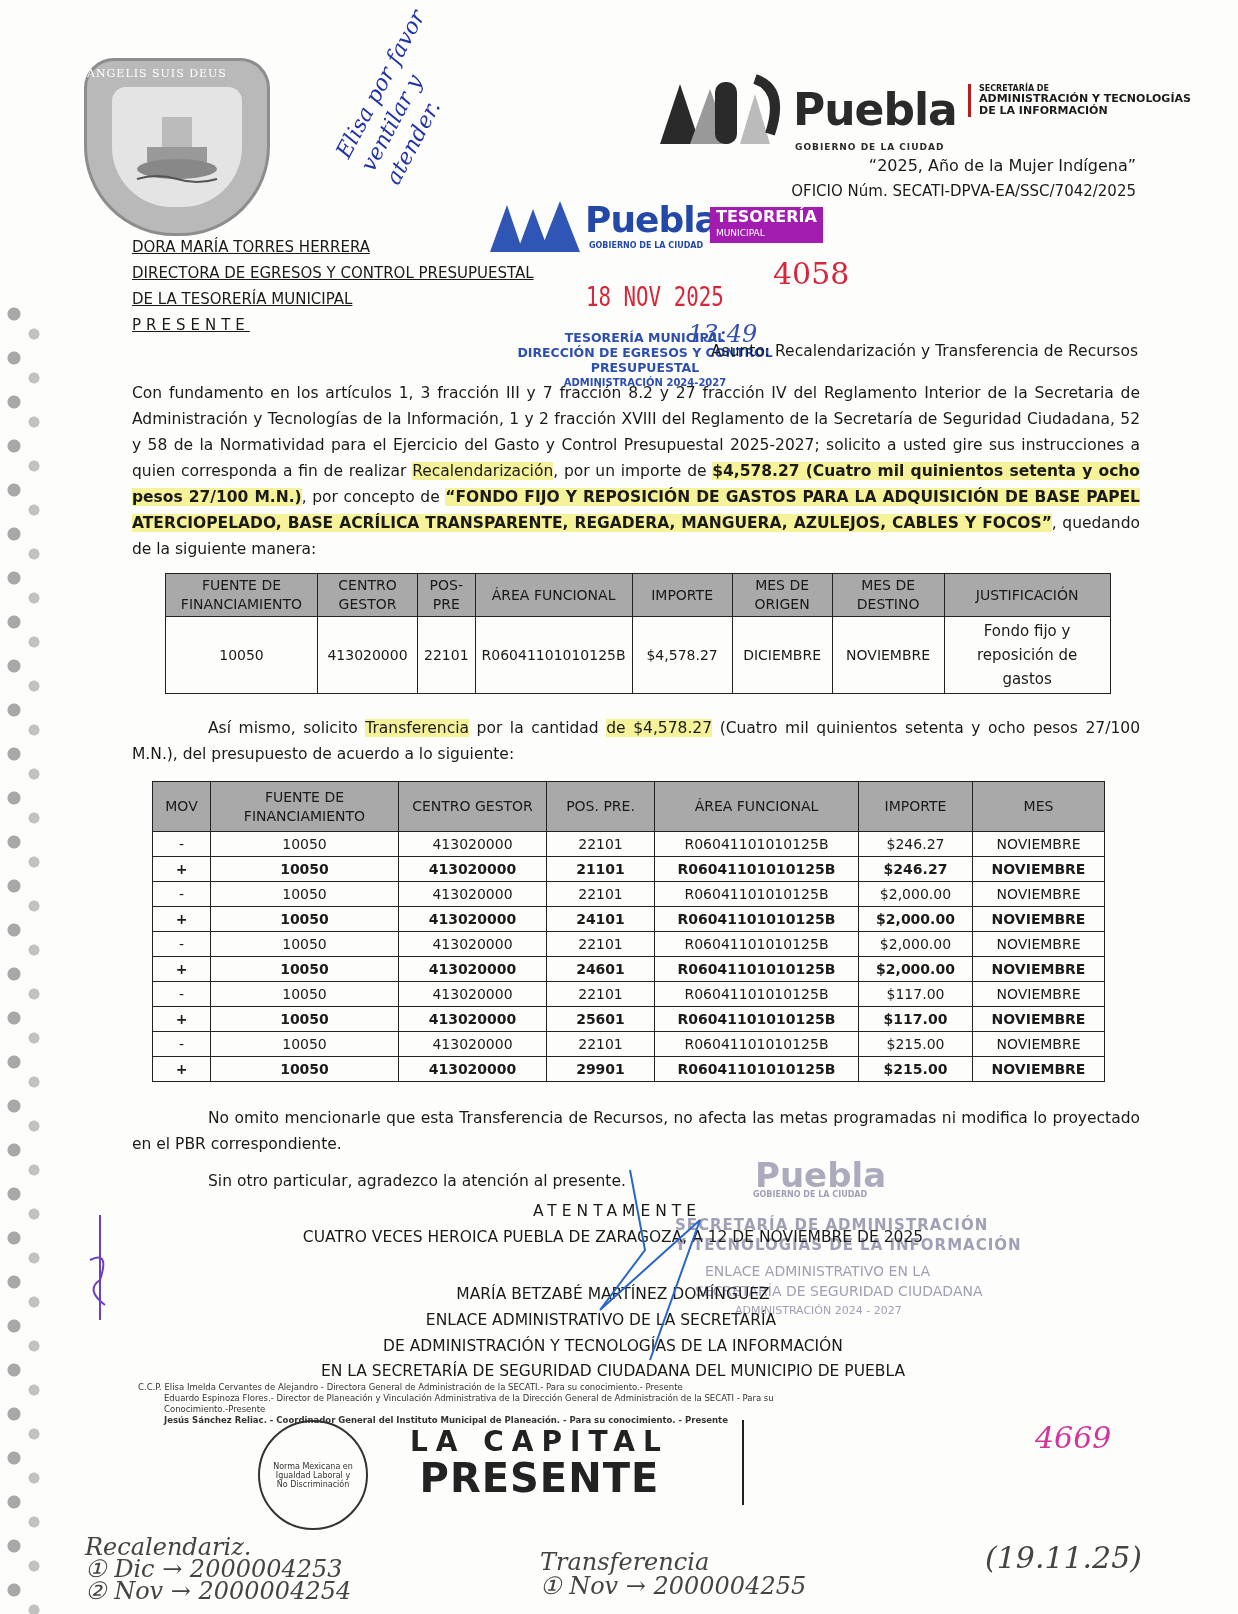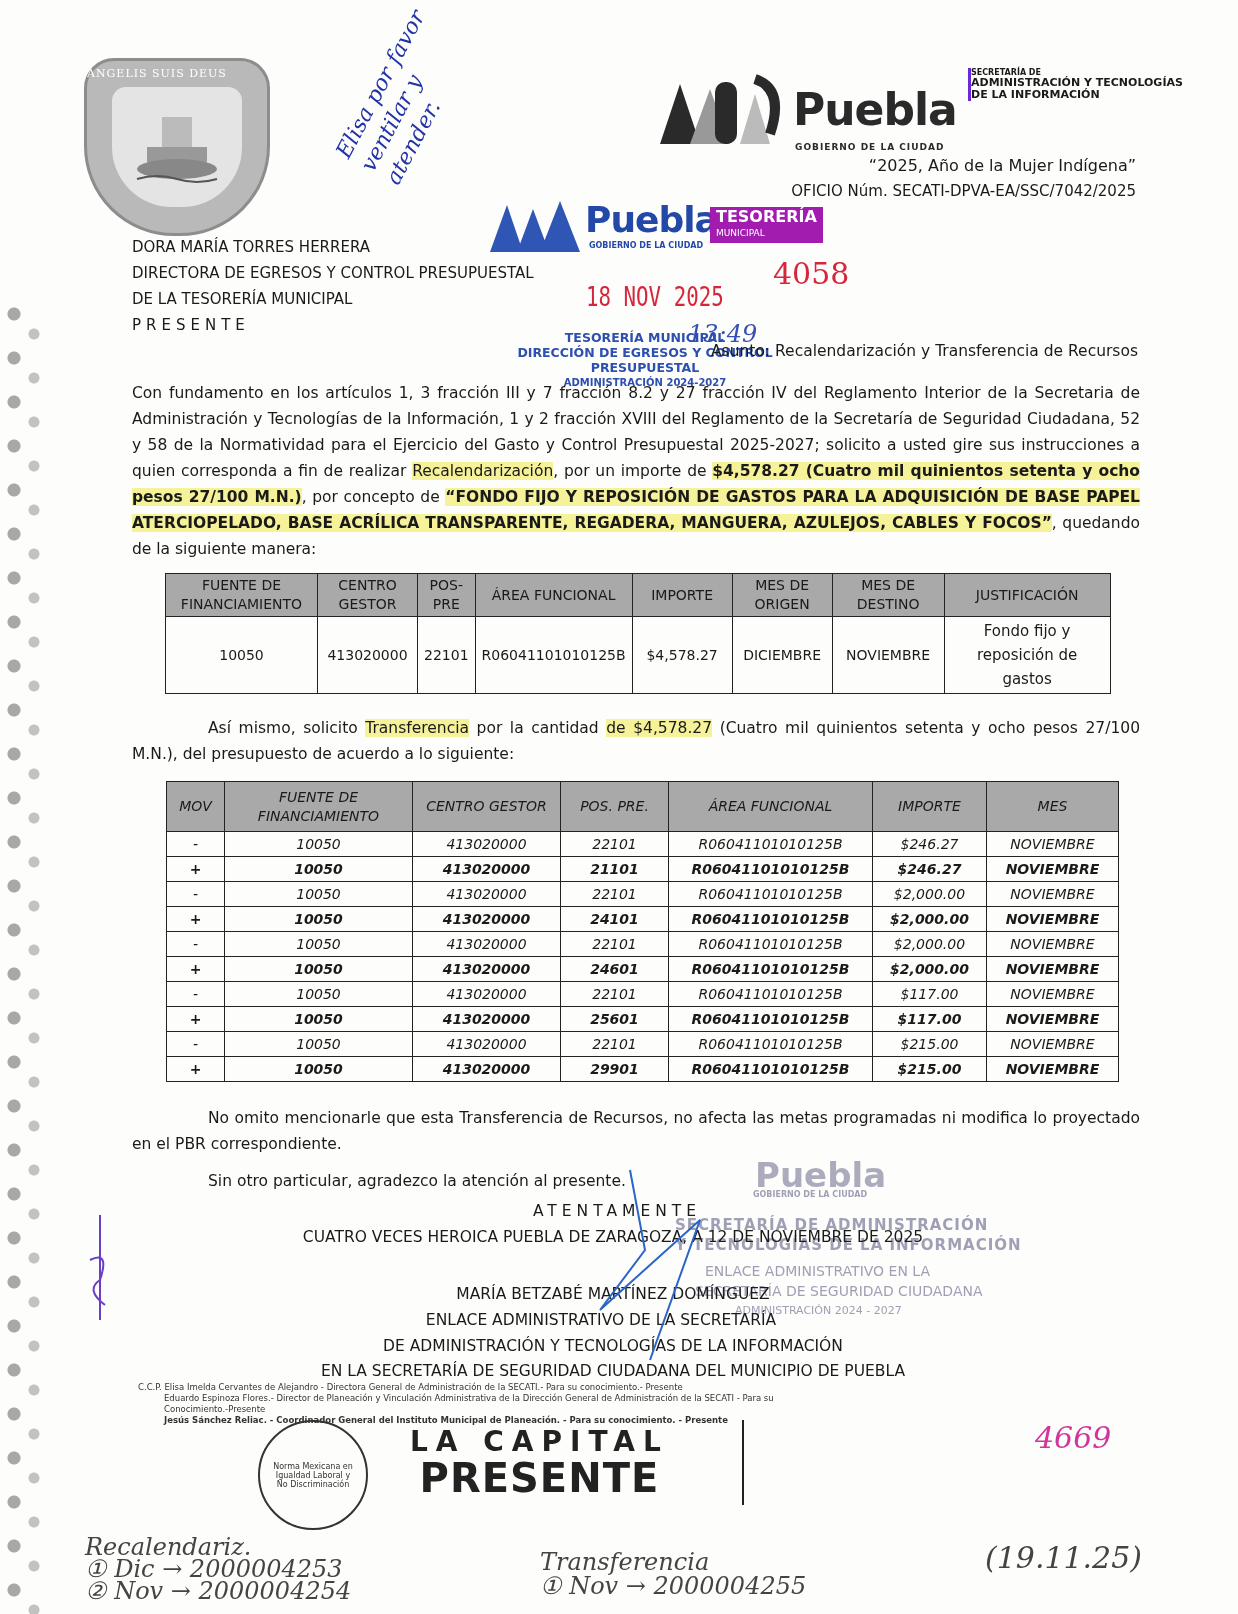--- a/index.html
+++ b/index.html
@@ -19,50 +19,50 @@
     display:flex; flex-direction:column; align-items:center; justify-content:center; font-family:"DejaVu Serif",serif; font-size:10px; color:#555; }
   .seal-motto { position:absolute; top:6px; left:0; width:100%; text-align:left; font-family:"DejaVu Serif",serif; font-size:11px; color:#fff; letter-spacing:1px; }
   .handwrite { font-family: "DejaVu Serif", serif; font-style: italic; }
   .hw-blue { color: #2233a8; }
   .hw-pink { color: #d0359b; }
   .hw-gray { color: #444; }
   
   .logo-city { left: 655px; top: 70px; width: 300px; height: 90px; }
   .puebla-word { font-family: "DejaVu Sans", sans-serif; font-weight: bold; font-size: 44px; color: #2a2a2a; letter-spacing: -1px; }
   .gov-small { font-size: 9px; font-weight: bold; letter-spacing: 1px; color: #2a2a2a; }
-  .sec-block { left: 968px; top: 68px; border-left: 3px solid #6d28d9; }
+  .sec-block { left: 968px; top: 84px; border-left: 3px solid #b91c1c; padding-left: 8px; }
   .sec-block .s1 { font-size: 8px; font-weight: bold; }
   .sec-block .s2 { font-size: 11px; font-weight: bold; line-height: 12px; }
   .motto-year { right: 102px; top: 156px; font-size: 16px; }
   .oficio { right: 102px; top: 182px; font-size: 15px; }
   
   .stamp-tes { left: 485px; top: 197px; width: 330px; height: 60px; color: #2348a8; }
   .stamp-tes .pw { font-size: 36px; font-weight: bold; letter-spacing: -1px; }
   .stamp-tes .tbox { position:absolute; left: 225px; top: 10px; background:#a21caf; color:#fff; padding: 2px 6px; font-size: 16px; font-weight: bold; line-height: 16px; }
   .stamp-tes .tbox small { display:block; font-size: 9px; font-weight: normal; }
   .stamp-date { left: 586px; top: 282px; font-size: 26px; color: #d6263b; font-family: "DejaVu Sans Mono", monospace; transform: scaleX(.8); transform-origin: left; }
   .stamp-num { left: 773px; top: 256px; font-size: 30px; color: #d6263b; font-family: "DejaVu Serif", serif; }
   .stamp-time { left: 688px; top: 300px; font-size: 24px; color: #3550b0; margin-top: 20px; }
   .stamp-dir { left: 515px; top: 330px; width: 260px; text-align: center; color: #2d4fb0; font-size: 12.5px; font-weight: bold; line-height: 15px; }
   .stamp-dir small { font-size: 10px; display:block; }
   
-  .addr { left: 132px; top: 234px; font-size: 15px; line-height: 26px; }
+  .addr { left: 132px; top: 234px; font-size: 15px; line-height: 26px; text-decoration: underline; }
   .addr .presente { letter-spacing: 5px; }
   .asunto { right: 100px; top: 342px; font-size: 15.5px; }
   
   .para { left: 132px; width: 1008px; font-size: 15.5px; line-height: 26px; text-align: justify; }
   .hl { background: #f6f29a; }
   .b { font-weight: bold; }
   
   table { border-collapse: collapse; position: absolute; font-size: 14px; }
   th { background: #a9a9a9; font-weight: normal; border: 1.5px solid #222; padding: 2px 4px; line-height: 19px; text-align: center; }
   td { border: 1.5px solid #222; padding: 2px 6px; text-align: center; white-space: nowrap; }
   .t1 { left: 165px; top: 573px; }
   .t1 td { height: 72px; }
-  .t2 { left: 166px; top: 781px; font-style: italic; }
+  .t2 { left: 152px; top: 781px; }
   .t2 td { height: 25px; padding: 0 6px; }
   .t2 tr.plus td { font-weight: bold; }
   
   .center { position:absolute; left: 0; width: 1238px; text-align:center; }
   .sig { font-size: 15.5px; }
   .atent { letter-spacing: 5px; }
   .faint-stamp { left: 675px; top: 1165px; color: #8f8fa9; opacity: .85; font-weight: bold; line-height: 20px; }
   .faint-stamp .pw { font-size: 34px; color:#9d9db3; }
   .faint-stamp .l { font-size: 15px; letter-spacing: 1px; }
   .faint-stamp .lt { font-size: 14px; font-weight: normal; }

